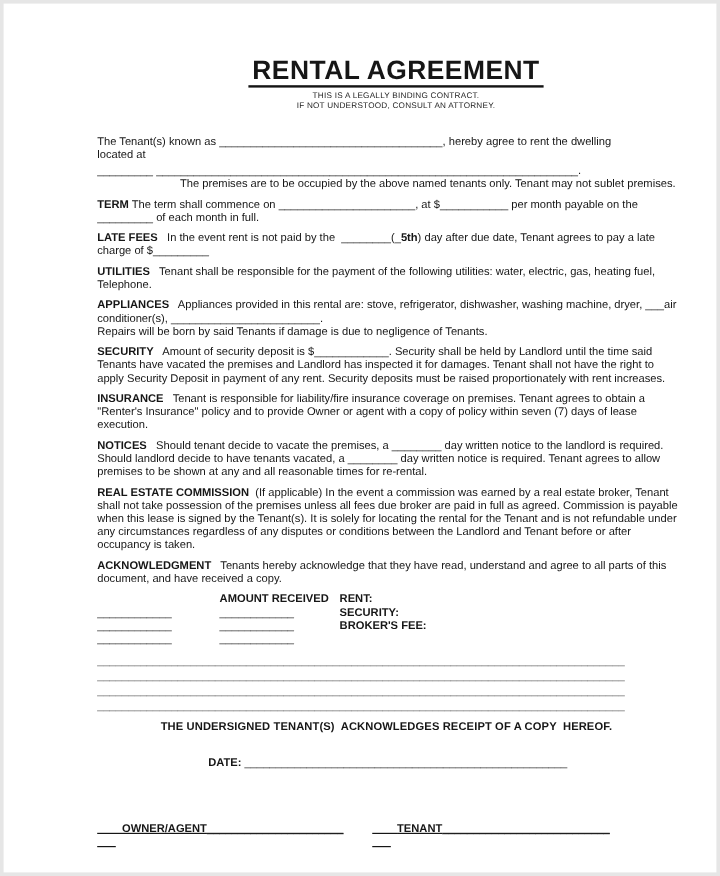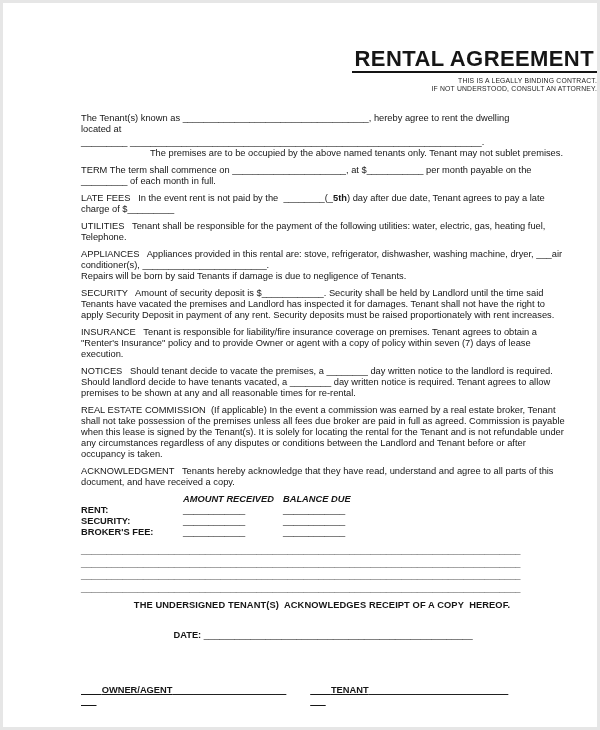--- a/index.html
+++ b/index.html
@@ -5,49 +5,49 @@
   html,body { margin:0; padding:0; }
   body {
     width:600px; height:730px; overflow:hidden;
     background:#e6e6e6;
     font-family:"Liberation Sans", sans-serif;
   }
   .page {
     position:absolute; left:3px; top:3px; width:594px; height:724px;
     background:#ffffff; color:#161616; overflow:hidden;
   }
-  .doc-header { margin-top:45px; text-align:right; padding-left:60px; }
+  .doc-header { margin-top:45px; text-align:center; padding-left:60px; }
   .title {
     display:inline-block;
     font-size:22px; font-weight:bold; line-height:1.0;
     letter-spacing:0.4px;
     border-bottom:2.5px solid #141414;
     padding:0 3px 1px 3px;
     white-space:pre;
   }
   .subtitle {
     margin-top:4px;
     font-size:6.8px; line-height:8.2px; color:#1e1e1e;
     letter-spacing:0.2px;
   }
   .content {
     margin:20px 0 0 78px;
     width:482px;
     font-size:9.3px; line-height:11px;
   }
   .para { white-space:pre; margin-top:6px; }
-  .para .lbl { font-weight:normal; }
+  .para .lbl { font-weight:bold; }
   [data-name="intro-paragraph"] { margin-top:0; }
   [data-name="address-blank-line"] { margin-top:2px; }
   [data-name="premises-clause"] { margin-top:0;text-align:right; }
   .seg-b { font-weight:bold; }
   .seg-u { }
 
   .pay-table { margin-top:6px; display:grid; grid-template-columns:102px 100px auto; line-height:11px; }
-  .pay-table .hdr { font-weight:bold;font-style:italic; }
+  .pay-table .hdr { font-weight:bold; }
   .pay-table .rowlbl { font-weight:bold; white-space:pre; }
   .pay-table .blank { color:#2a2a2a; white-space:pre; }
 
   .note-lines { margin-top:6px; line-height:12.4px; color:#6a6a6a; white-space:pre; }
 
   .undersigned {
     margin-top:6px; text-align:center; font-weight:bold;
     white-space:pre; letter-spacing:0.1px;
   }
   .date-line { margin-top:8px; margin-left:77px; white-space:pre; }
@@ -101,21 +101,20 @@
 when this lease is signed by the Tenant(s). It is solely for locating the rental for the Tenant and is not refundable under
 any circumstances regardless of any disputes or conditions between the Landlord and Tenant before or after
 occupancy is taken.</span></div>
         <div class="para" data-name="acknowledgment-section"><span class="lbl" data-name="section-label">ACKNOWLEDGMENT</span><span data-name="paragraph-text">   Tenants hereby acknowledge that they have read, understand and agree to all parts of this
 document, and have received a copy.</span></div>
       </div>
 
     <div class="pay-table" id="pay-table" data-name="payment-table">
       <div data-name="table-corner-cell"></div>
       <div class="hdr" data-name="column-header-amount-received">AMOUNT RECEIVED</div>
-      <div class="hdr" data-name="column-header-balance-due">BALANCE DUE</div>
     <div class="rowlbl" data-name="table-row-label">RENT:</div>
         <div class="blank" data-name="amount-received-blank">____________</div>
         <div class="blank" data-name="balance-due-blank">____________</div>
         <div class="rowlbl" data-name="table-row-label">SECURITY:</div>
         <div class="blank" data-name="amount-received-blank">____________</div>
         <div class="blank" data-name="balance-due-blank">____________</div>
         <div class="rowlbl" data-name="table-row-label">BROKER'S FEE:</div>
         <div class="blank" data-name="amount-received-blank">____________</div>
         <div class="blank" data-name="balance-due-blank">____________</div>
       </div>

